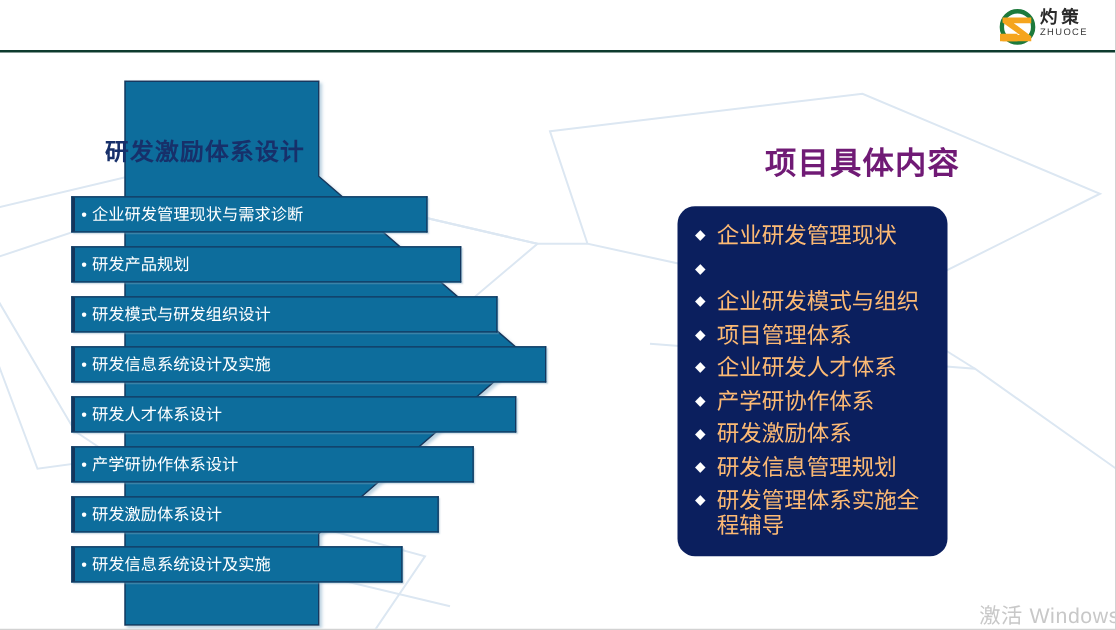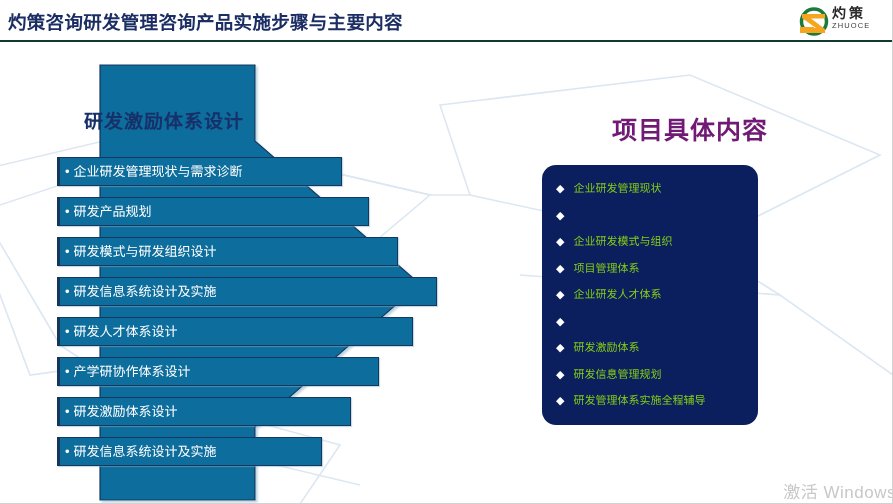--- a/index.html
+++ b/index.html
@@ -185,22 +185,22 @@
     margin-bottom: 6.5px;
   }
   .content-diamond {
     color: #ffffff;
     font-size: 11px;
     line-height: 20px;
     margin-right: 9px;
     flex: 0 0 auto;
   }
   .content-text {
-    color: #84cc16;
-    font-size: 11px;
+    color: #fdba74;
+    font-size: 18px;
     line-height: 20px;
   }
 
   
   #page-number {
     position: absolute;
     left: 433px;
     top: 478px;
     font-size: 16px;
     font-weight: bold;
@@ -233,21 +233,20 @@
       <path d="M 150 390 L 360 440"></path>
       <path d="M 440 60 L 690 30 L 880 110 L 700 200 L 470 150 Z"></path>
       <path d="M 520 230 L 780 250 L 893 330"></path>
       <path d="M 430 150 L 470 150"></path>
       <path d="M 700 200 L 780 250"></path>
       <path d="M 60 300 L 120 340"></path>
     </g>
   </svg>
 
   <div id="header">
-    <div id="slide-title">灼策咨询研发管理咨询产品实施步骤与主要内容</div>
 
     <div id="logo">
       <svg id="logo-mark" viewBox="0 0 60 58">
         <circle cx="30" cy="29" r="25" fill="none" stroke="#1d7a3c" stroke-width="7"></circle>
         <path d="M 6 14 L 52 14 L 52 23 L 24 23 L 52 44 L 52 52 L 6 52 L 6 42 L 34 42 L 6 22 Z" fill="#f5a51e"></path>
         <path d="M 2 40 L 30 40 L 30 52 L 2 52 Z" fill="#f5a51e"></path>
       </svg>
       <div id="logo-text">
         <span id="logo-cn">灼策</span>
         <span id="logo-en">ZHUOCE</span>
@@ -322,20 +321,21 @@
       <div class="content-item">
         <span class="content-diamond">◆</span>
         <span class="content-text">项目管理体系</span>
       </div>
       <div class="content-item">
         <span class="content-diamond">◆</span>
         <span class="content-text">企业研发人才体系</span>
       </div>
       <div class="content-item">
         <span class="content-diamond">◆</span>
+        <span class="content-text">产学研协作体系</span>
       </div>
       <div class="content-item">
         <span class="content-diamond">◆</span>
         <span class="content-text">研发激励体系</span>
       </div>
       <div class="content-item">
         <span class="content-diamond">◆</span>
         <span class="content-text">研发信息管理规划</span>
       </div>
       <div class="content-item" style="margin-bottom:0;">

